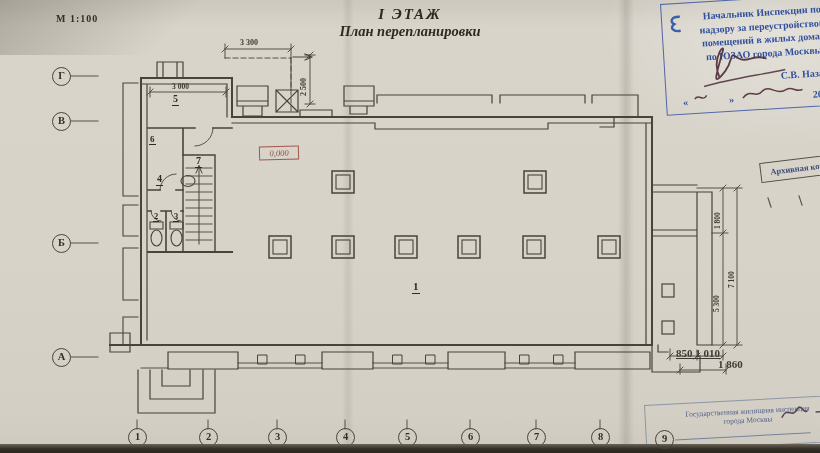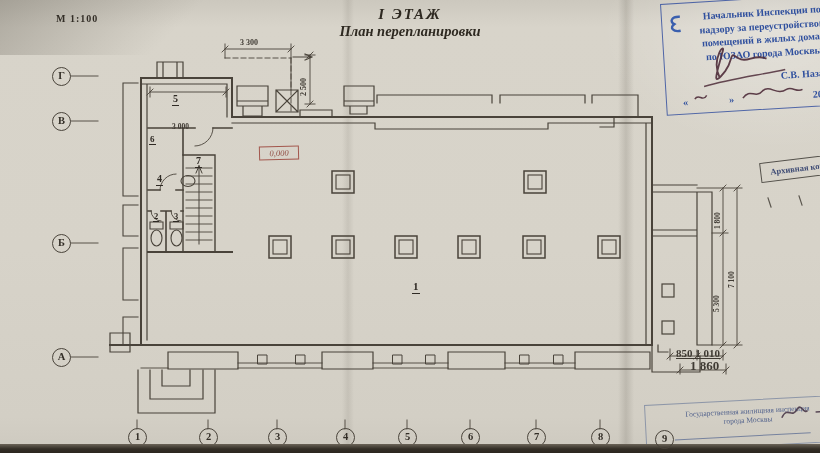--- a/index.html
+++ b/index.html
@@ -169,26 +169,26 @@
     </g>
   </svg>
 
   <div class="abs scale">М 1:100</div>
   <div class="abs title1">I ЭТАЖ</div>
   <div class="abs title2">План перепланировки</div>
   <div class="abs level">0,000</div>
 
   <div class="abs dim" style="left:240px;top:38px;font-family:Liberation Serif, serif;">3 300</div>
   <div class="abs dim v" style="left:299px;top:96px;">2 500</div>
-  <div class="abs dim" style="left:172px;top:82px;font-size:7.5px;margin-top:40px;">3 000</div>
+  <div class="abs dim" style="left:172px;top:82px;font-size:7.5px;">3 000</div>
   <div class="abs dim v" style="left:713px;top:229px;font-size:7.5px;">1 800</div>
   <div class="abs dim v" style="left:712px;top:312px;font-size:7.5px;">5 300</div>
   <div class="abs dim v" style="left:727px;top:288px;font-size:7.5px;">7 100</div>
   <div class="abs dim" style="left:676px;top:347px;font-size:11px;text-decoration:underline;">850 1 010</div>
-  <div class="abs dim" style="left:690px;top:358px;font-size:13px;">1 860</div>
+  <div class="abs dim" style="left:718px;top:358px;font-size:11px;">1 860</div>
 
   <div class="abs room" style="left:412px;top:281px;font-size:11px;">1</div>
   <div class="abs room" style="left:153px;top:212px;font-size:8.5px;">2</div>
   <div class="abs room" style="left:173px;top:212px;font-size:8.5px;">3</div>
   <div class="abs room" style="left:156px;top:174px;font-size:10px;">4</div>
   <div class="abs room" style="left:172px;top:94px;font-size:10px;">5</div>
   <div class="abs room" style="left:149px;top:135px;font-size:9px;">6</div>
   <div class="abs room" style="left:195px;top:156px;font-size:10px;">7</div>
 
   <div class="abs circ" style="left:52px;top:67px;">Г</div>

